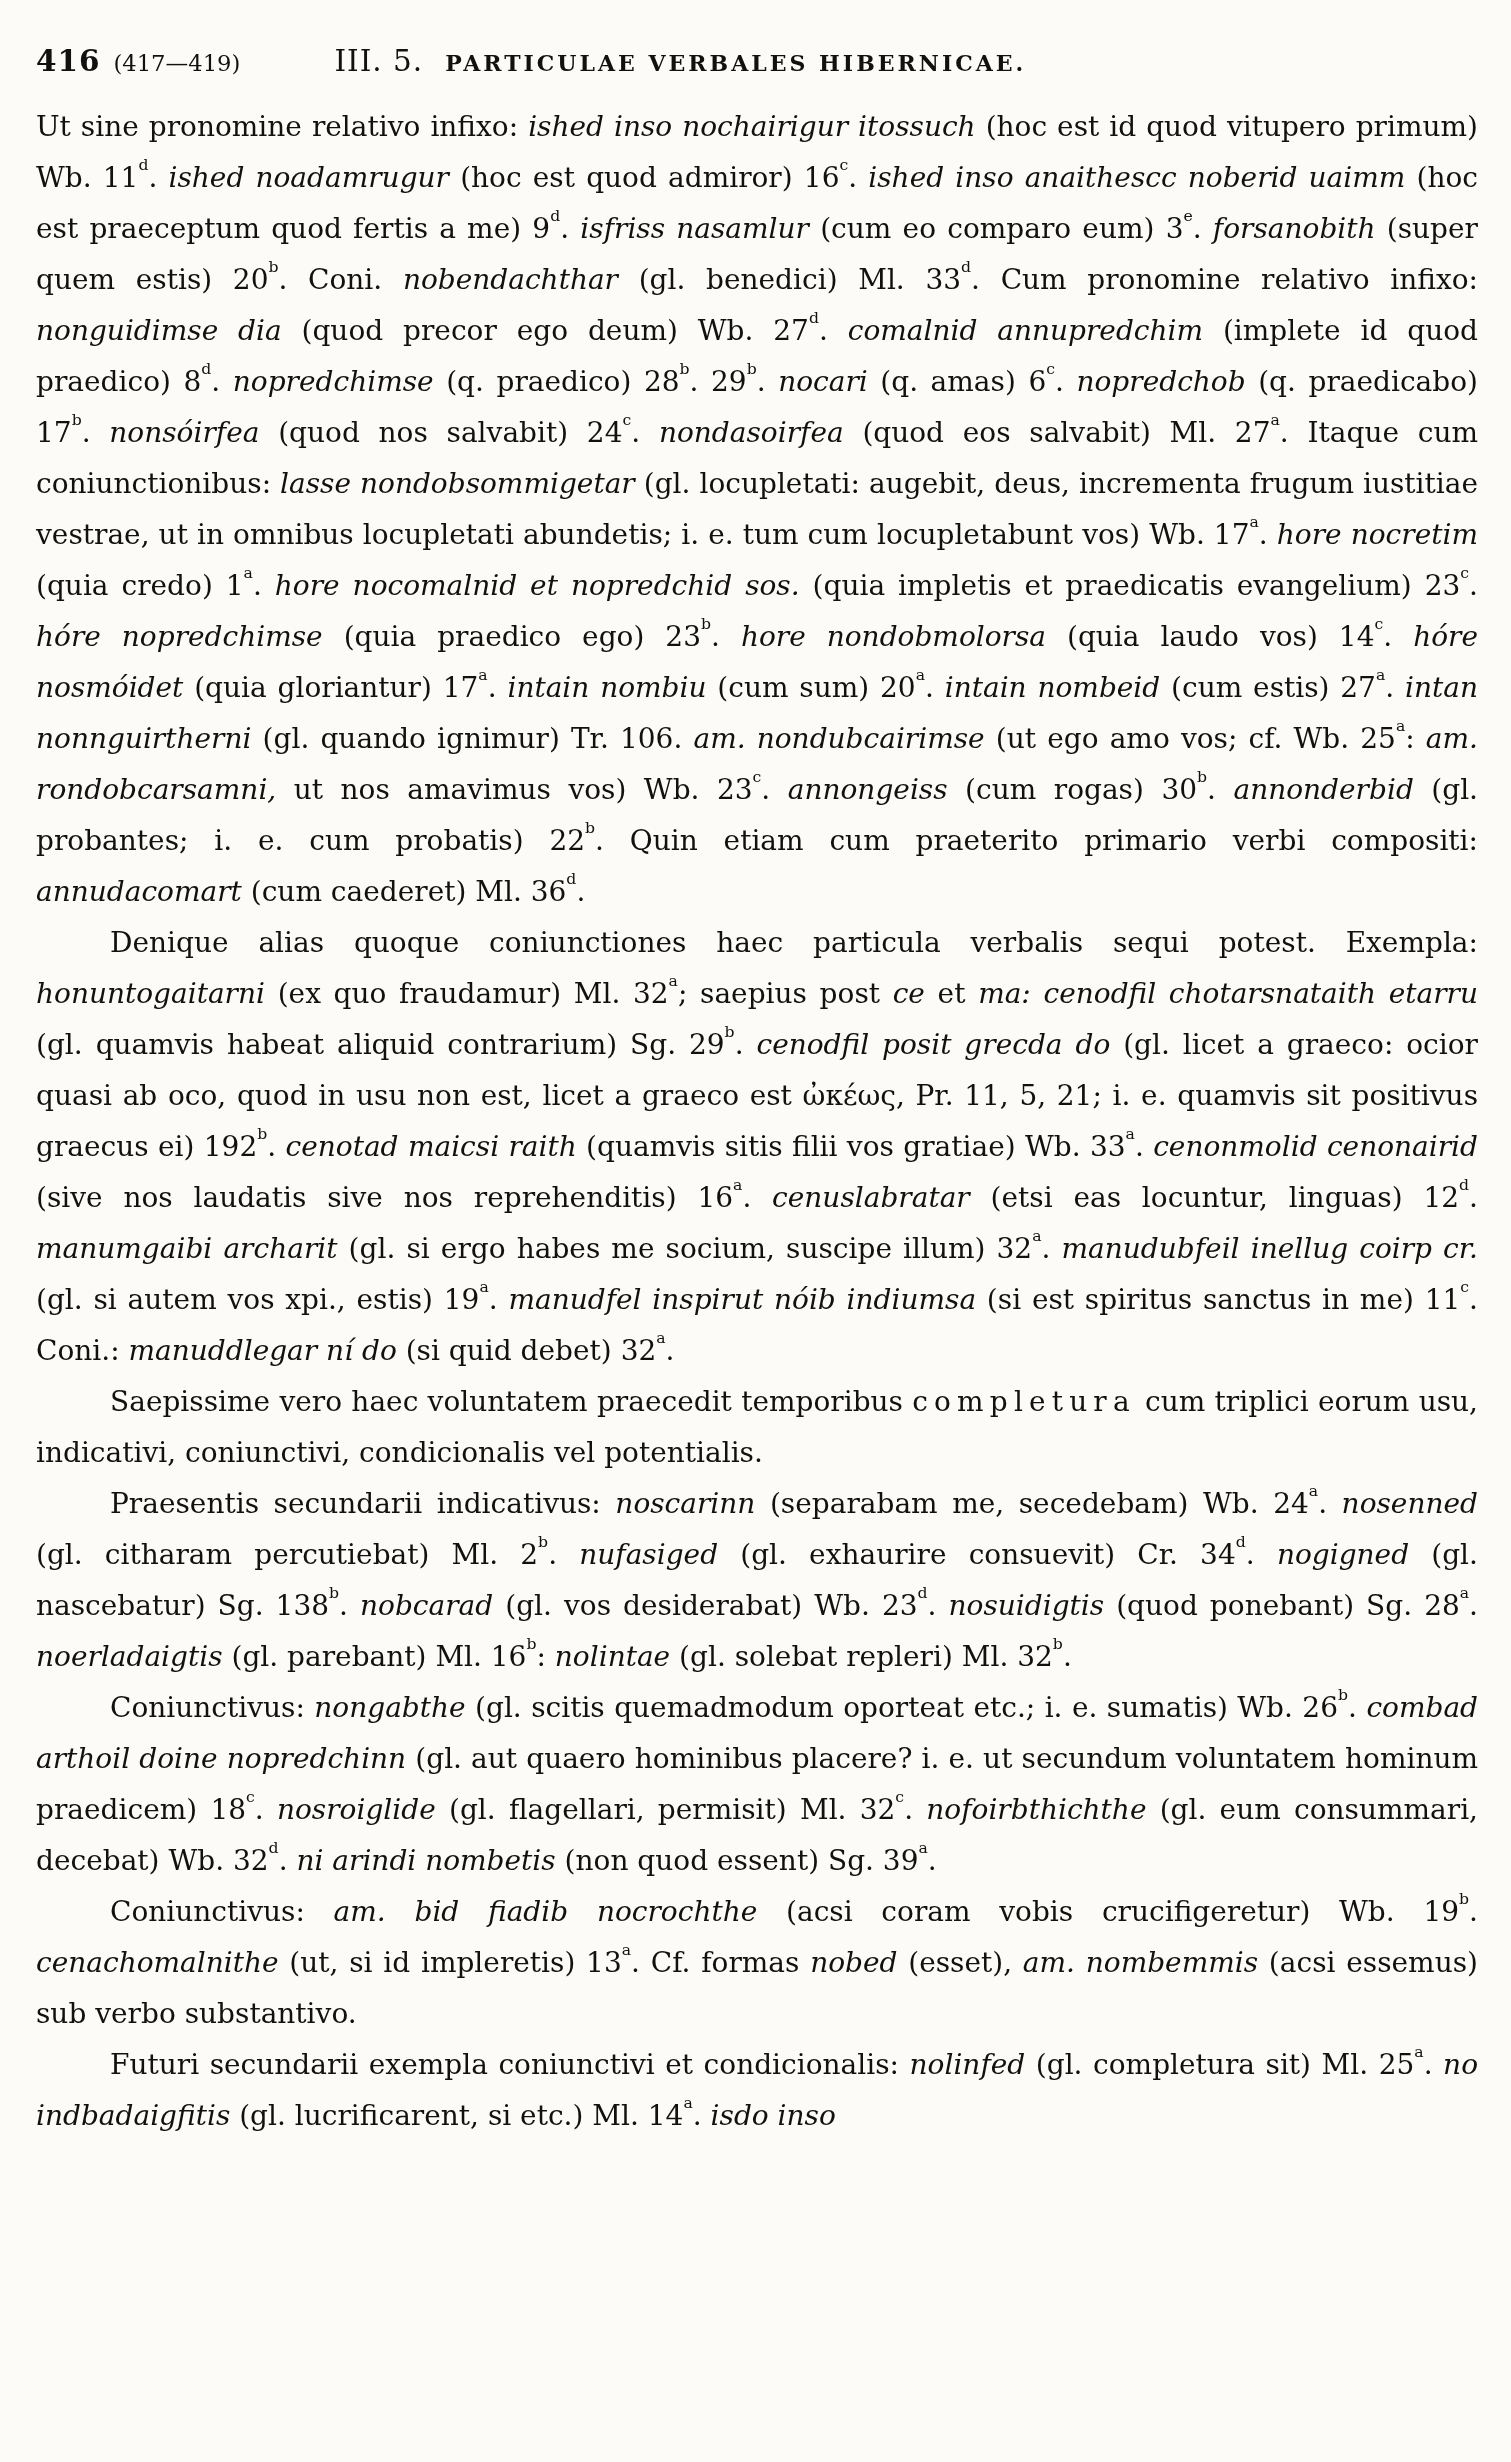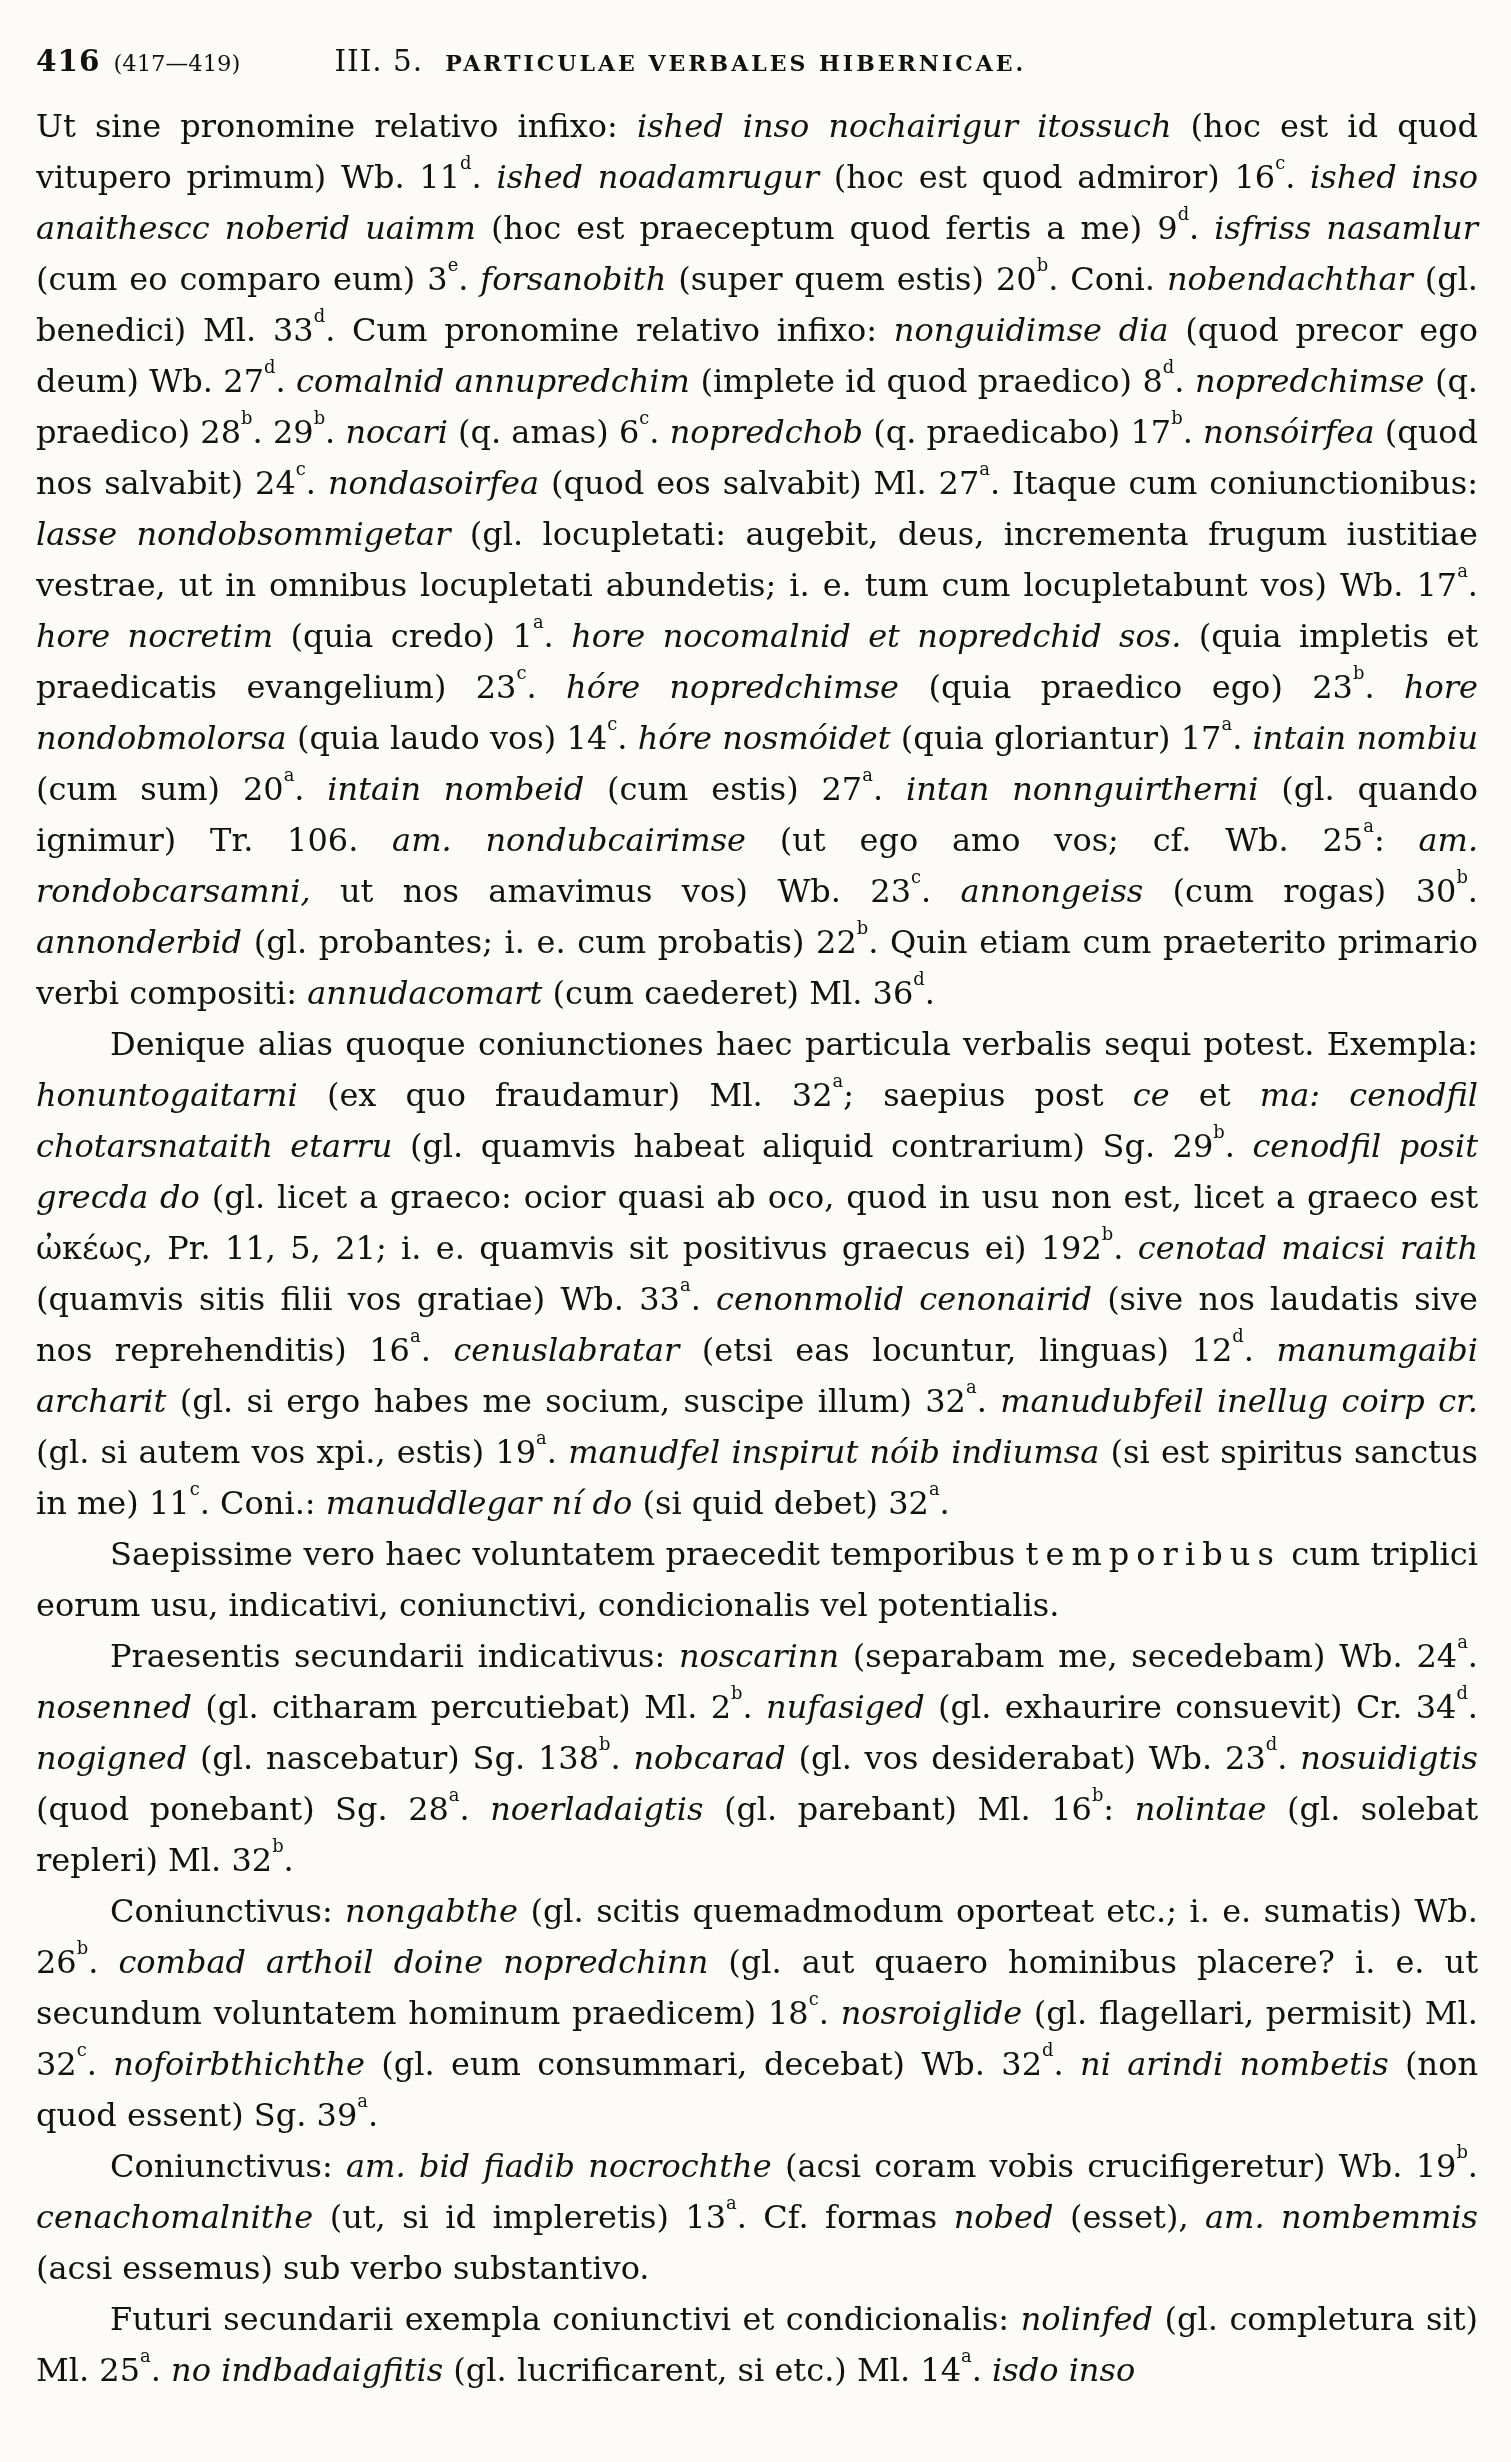--- a/index.html
+++ b/index.html
@@ -47,21 +47,21 @@
     letter-spacing: 1px;
   }
   .head-title {
     font-size: 22px;
     font-weight: bold;
     letter-spacing: 3px;
     margin-left: 22px;
   }
   
   .text-block {
-    font-size: 32px;
+    font-size: 28px;
     line-height: 51px;
     text-align: justify;
   }
   .para {
     margin: 0;
     padding: 0;
   }
   .para.indent {
     text-indent: 74px;
   }
@@ -90,20 +90,20 @@
     <span class="page-num">416</span>
     <span class="sheet-range">(417—419)</span>
     <span class="head-title-group">
       <span class="section-num">III. 5.</span>
       <span class="head-title">PARTICULAE VERBALES HIBERNICAE.</span>
     </span>
   </div>
   <div class="text-block" id="text-block">
       <p class="para"><span>Ut sine pronomine relativo infixo: </span><em>ished inso nochairigur itossuch</em><span> (hoc est id quod vitupero primum) Wb. 11</span><sup>d</sup><span>. </span><em>ished noadamrugur</em><span> (hoc est quod admiror) 16</span><sup>c</sup><span>. </span><em>ished inso anaithescc noberid uaimm</em><span> (hoc est praeceptum quod fertis a me) 9</span><sup>d</sup><span>. </span><em>isfriss nasamlur</em><span> (cum eo comparo eum) 3</span><sup>e</sup><span>. </span><em>forsanobith</em><span> (super quem estis) 20</span><sup>b</sup><span>. Coni. </span><em>nobendachthar</em><span> (gl. benedici) Ml. 33</span><sup>d</sup><span>. Cum pronomine relativo infixo: </span><em>nonguidimse dia</em><span> (quod precor ego deum) Wb. 27</span><sup>d</sup><span>. </span><em>comalnid annupredchim</em><span> (implete id quod praedico) 8</span><sup>d</sup><span>. </span><em>nopredchimse</em><span> (q. praedico) 28</span><sup>b</sup><span>. 29</span><sup>b</sup><span>. </span><em>nocari</em><span> (q. amas) 6</span><sup>c</sup><span>. </span><em>nopredchob</em><span> (q. praedicabo) 17</span><sup>b</sup><span>. </span><em>nonsóirfea</em><span> (quod nos salvabit) 24</span><sup>c</sup><span>. </span><em>nondasoirfea</em><span> (quod eos salvabit) Ml. 27</span><sup>a</sup><span>. Itaque cum coniunctionibus: </span><em>lasse nondobsommigetar</em><span> (gl. locupletati: augebit, deus, incrementa frugum iustitiae vestrae, ut in omnibus locupletati abundetis; i. e. tum cum locupletabunt vos) Wb. 17</span><sup>a</sup><span>. </span><em>hore nocretim</em><span> (quia credo) 1</span><sup>a</sup><span>. </span><em>hore nocomalnid et nopredchid sos.</em><span> (quia impletis et praedicatis evangelium) 23</span><sup>c</sup><span>. </span><em>hóre nopredchimse</em><span> (quia praedico ego) 23</span><sup>b</sup><span>. </span><em>hore nondobmolorsa</em><span> (quia laudo vos) 14</span><sup>c</sup><span>. </span><em>hóre nosmóidet</em><span> (quia gloriantur) 17</span><sup>a</sup><span>. </span><em>intain nombiu</em><span> (cum sum) 20</span><sup>a</sup><span>. </span><em>intain nombeid</em><span> (cum estis) 27</span><sup>a</sup><span>. </span><em>intan nonnguirtherni</em><span> (gl. quando ignimur) Tr. 106. </span><em>am. nondubcairimse</em><span> (ut ego amo vos; cf. Wb. 25</span><sup>a</sup><span>: </span><em>am. rondobcarsamni,</em><span> ut nos amavimus vos) Wb. 23</span><sup>c</sup><span>. </span><em>annongeiss</em><span> (cum rogas) 30</span><sup>b</sup><span>. </span><em>annonderbid</em><span> (gl. probantes; i. e. cum probatis) 22</span><sup>b</sup><span>. Quin etiam cum praeterito primario verbi compositi: </span><em>annudacomart</em><span> (cum caederet) Ml. 36</span><sup>d</sup><span>.</span></p>
       <p class="para indent"><span>Denique alias quoque coniunctiones haec particula verbalis sequi potest. Exempla: </span><em>honuntogaitarni</em><span> (ex quo fraudamur) Ml. 32</span><sup>a</sup><span>; saepius post </span><em>ce</em><span> et </span><em>ma:</em><span> </span><em>cenodfil chotarsnataith etarru</em><span> (gl. quamvis habeat aliquid contrarium) Sg. 29</span><sup>b</sup><span>. </span><em>cenodfil posit grecda do</em><span> (gl. licet a graeco: ocior quasi ab oco, quod in usu non est, licet a graeco est </span><span class="greek">ὠκέως</span><span>, Pr. 11, 5, 21; i. e. quamvis sit positivus graecus ei) 192</span><sup>b</sup><span>. </span><em>cenotad maicsi raith</em><span> (quamvis sitis filii vos gratiae) Wb. 33</span><sup>a</sup><span>. </span><em>cenonmolid cenonairid</em><span> (sive nos laudatis sive nos reprehenditis) 16</span><sup>a</sup><span>. </span><em>cenuslabratar</em><span> (etsi eas locuntur, linguas) 12</span><sup>d</sup><span>. </span><em>manumgaibi archarit</em><span> (gl. si ergo habes me socium, suscipe illum) 32</span><sup>a</sup><span>. </span><em>manudubfeil inellug coirp cr.</em><span> (gl. si autem vos xpi., estis) 19</span><sup>a</sup><span>. </span><em>manudfel inspirut nóib indiumsa</em><span> (si est spiritus sanctus in me) 11</span><sup>c</sup><span>. Coni.: </span><em>manuddlegar ní do</em><span> (si quid debet) 32</span><sup>a</sup><span>.</span></p>
-      <p class="para indent"><span>Saepissime vero haec voluntatem praecedit temporibus </span><span class="spaced">temporibus</span><span> cum triplici eorum usu, indicativi, coniunctivi, condicionalis vel potentialis.</span></p>
+      <p class="para indent"><span>Saepissime vero haec voluntatem praecedit temporibus </span><span class="spaced">completura</span><span> cum triplici eorum usu, indicativi, coniunctivi, condicionalis vel potentialis.</span></p>
       <p class="para indent"><span>Praesentis secundarii indicativus: </span><em>noscarinn</em><span> (separabam me, secedebam) Wb. 24</span><sup>a</sup><span>. </span><em>nosenned</em><span> (gl. citharam percutiebat) Ml. 2</span><sup>b</sup><span>. </span><em>nufasiged</em><span> (gl. exhaurire consuevit) Cr. 34</span><sup>d</sup><span>. </span><em>nogigned</em><span> (gl. nascebatur) Sg. 138</span><sup>b</sup><span>. </span><em>nobcarad</em><span> (gl. vos desiderabat) Wb. 23</span><sup>d</sup><span>. </span><em>nosuidigtis</em><span> (quod ponebant) Sg. 28</span><sup>a</sup><span>. </span><em>noerladaigtis</em><span> (gl. parebant) Ml. 16</span><sup>b</sup><span>: </span><em>nolintae</em><span> (gl. solebat repleri) Ml. 32</span><sup>b</sup><span>.</span></p>
       <p class="para indent"><span>Coniunctivus: </span><em>nongabthe</em><span> (gl. scitis quemadmodum oporteat etc.; i. e. sumatis) Wb. 26</span><sup>b</sup><span>. </span><em>combad arthoil doine nopredchinn</em><span> (gl. aut quaero hominibus placere? i. e. ut secundum voluntatem hominum praedicem) 18</span><sup>c</sup><span>. </span><em>nosroiglide</em><span> (gl. flagellari, permisit) Ml. 32</span><sup>c</sup><span>. </span><em>nofoirbthichthe</em><span> (gl. eum consummari, decebat) Wb. 32</span><sup>d</sup><span>. </span><em>ni arindi nombetis</em><span> (non quod essent) Sg. 39</span><sup>a</sup><span>.</span></p>
       <p class="para indent"><span>Coniunctivus: </span><em>am. bid fiadib nocrochthe</em><span> (acsi coram vobis crucifigeretur) Wb. 19</span><sup>b</sup><span>. </span><em>cenachomalnithe</em><span> (ut, si id impleretis) 13</span><sup>a</sup><span>. Cf. formas </span><em>nobed</em><span> (esset), </span><em>am. nombemmis</em><span> (acsi essemus) sub verbo substantivo.</span></p>
       <p class="para indent"><span>Futuri secundarii exempla coniunctivi et condicionalis: </span><em>nolinfed</em><span> (gl. completura sit) Ml. 25</span><sup>a</sup><span>. </span><em>no indbadaigfitis</em><span> (gl. lucrificarent, si etc.) Ml. 14</span><sup>a</sup><span>. </span><em>isdo inso</em></p>
     </div>
 </div>
 
 
 </body></html>

